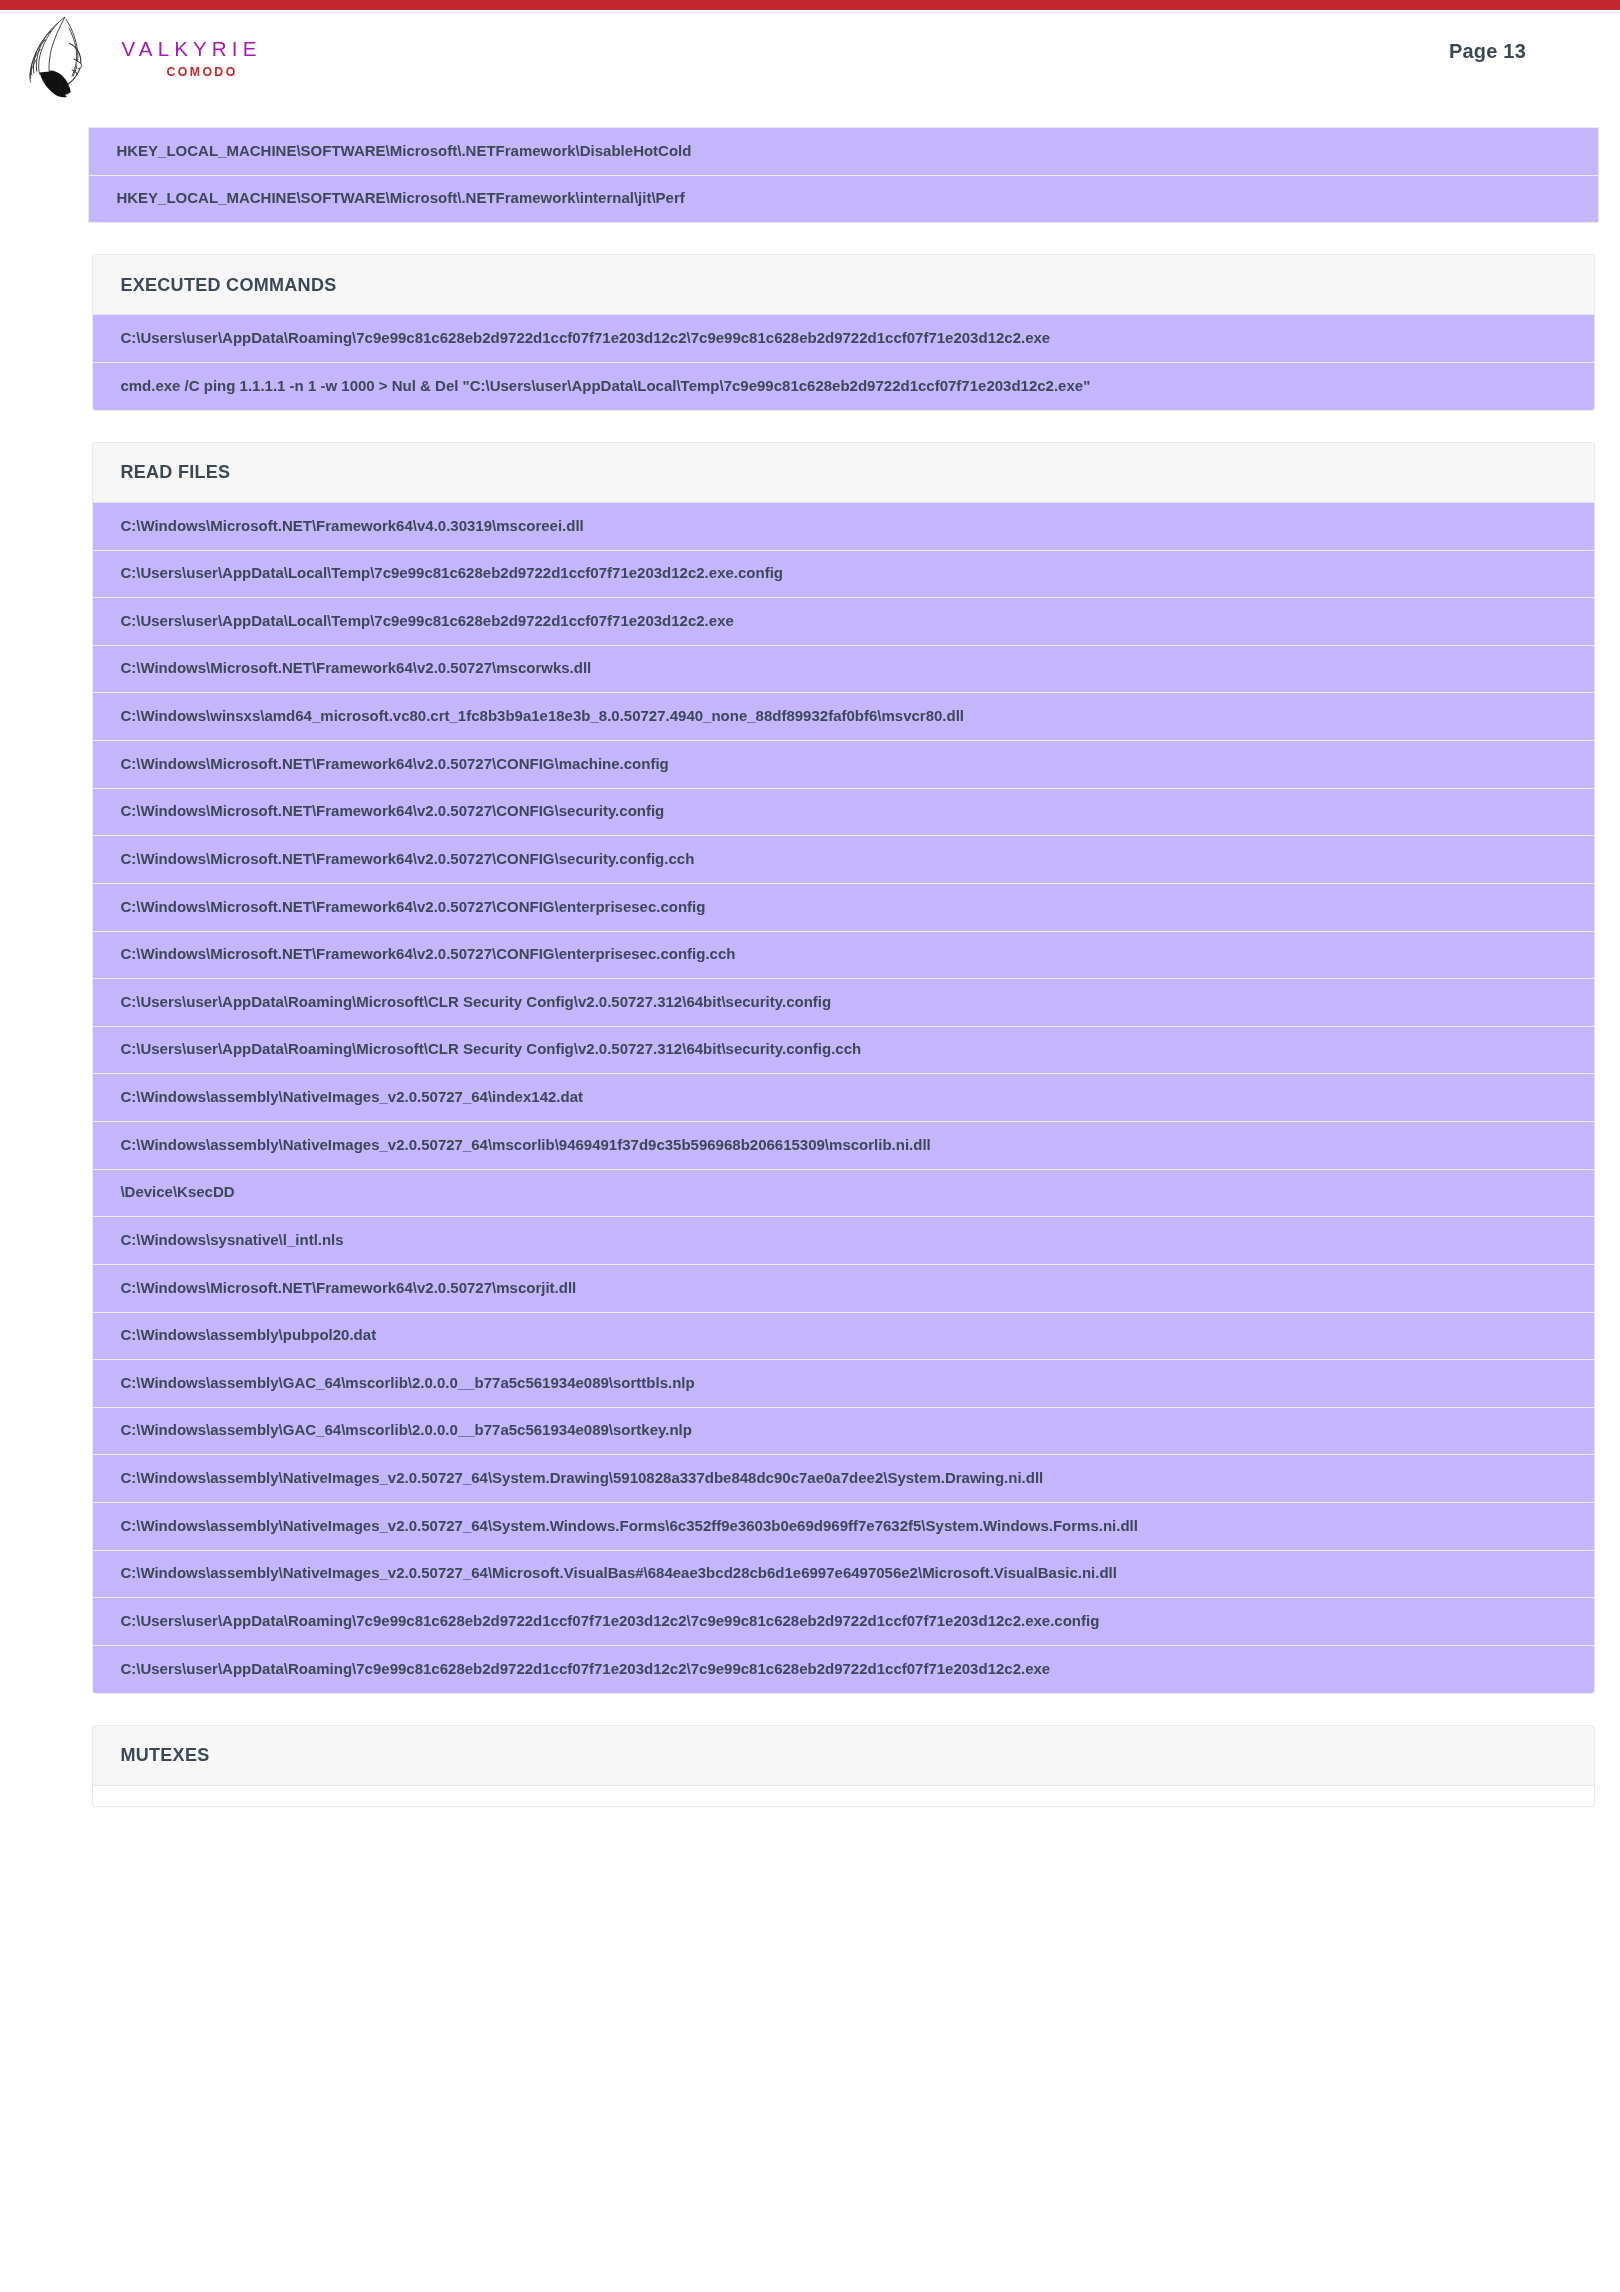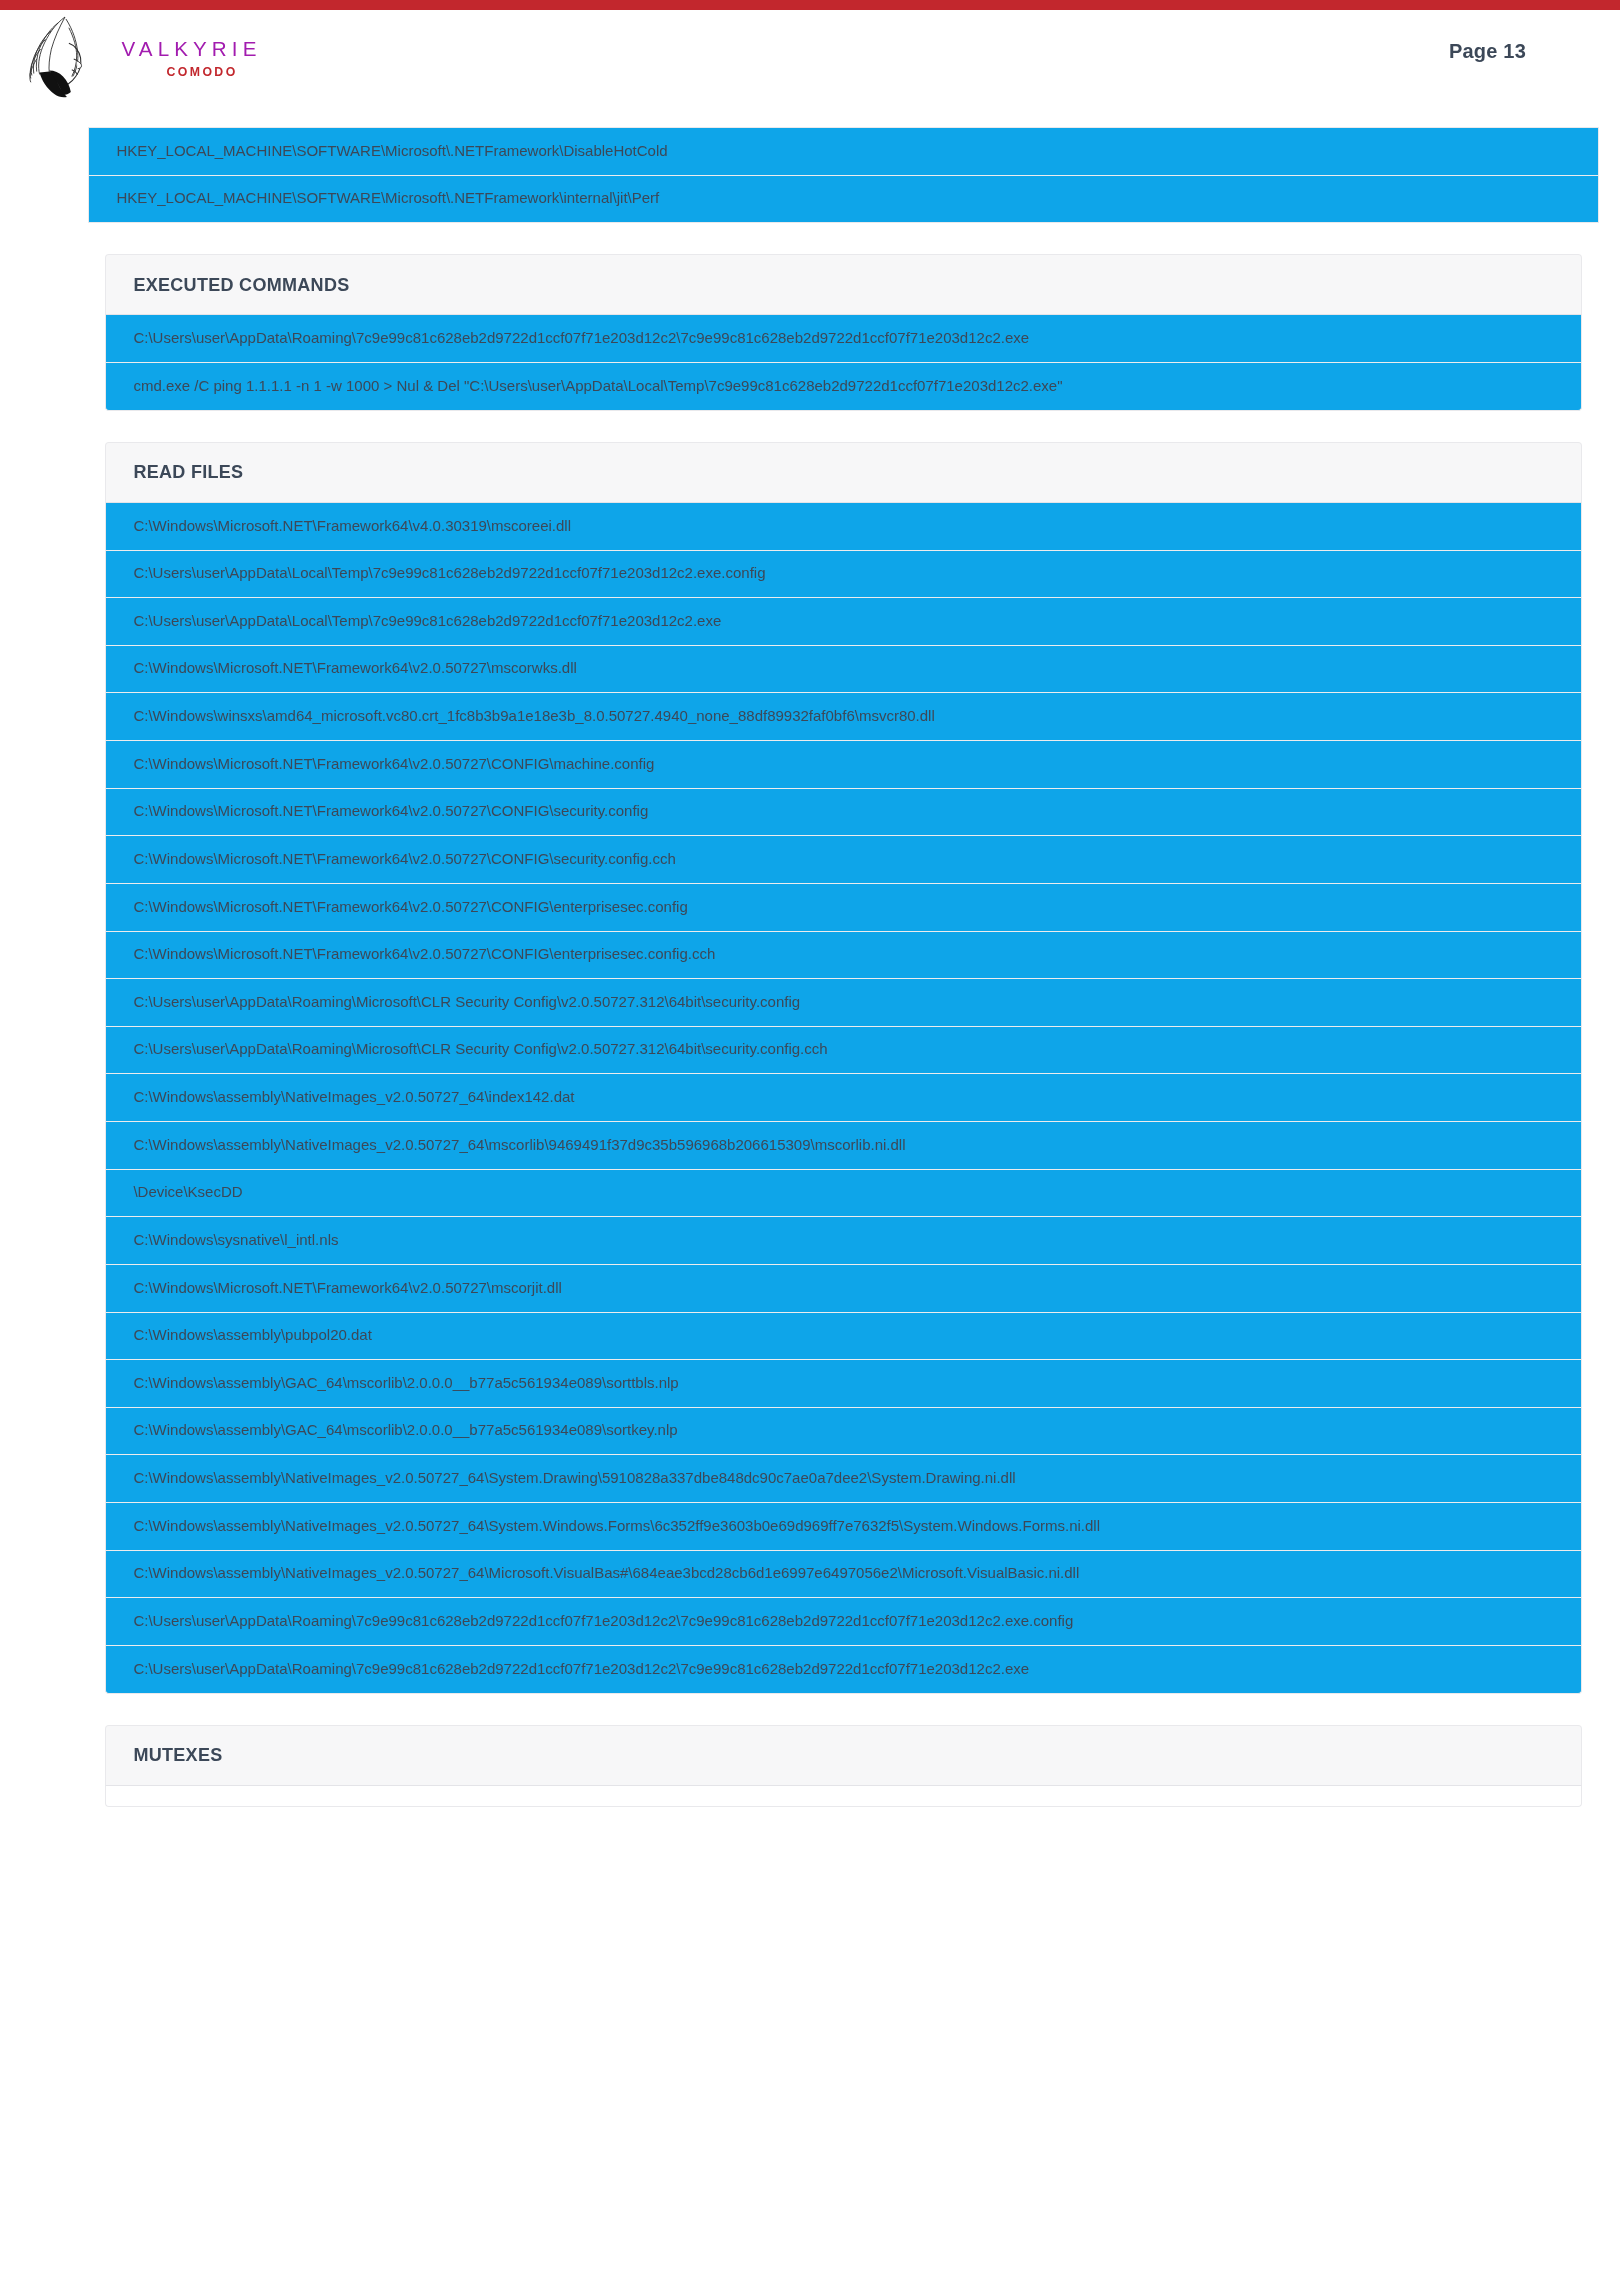--- a/index.html
+++ b/index.html
@@ -85,42 +85,43 @@
 
   
   .content {
     position: absolute;
     left: 88px;
     top: 127px;
     width: 1511px;
   }
 
   .section {
-    margin: 17px;
+    margin: 4px;
   }
 
   .section-title {
     background: #f7f7f8;
     border: 1px solid #e9e9ec;
     border-bottom: 1px solid #e4e4e8;
     padding: 19.6px 27.4px 18.6px 27.4px;
     font-size: 18px;
     font-weight: bold;
     color: #3c4858;
     letter-spacing: 0.3px;
     border-radius: 3.9px 3.9px 0 0;
     margin-top: 31px;
   }
 
   .table {
     border: 1px solid #e9e9ec;
     border-top: none;
     border-radius: 0 0 3.9px 3.9px;
-    background: #0ea5e9;
+    background: #c4b5fd;
     overflow: hidden;
+    font-weight: bold;
   }
   
   .table.continued {
     border-top: 1px solid #e9e9ec;
     border-radius: 0;
   }
 
   .row {
     padding: 12.7px 27.4px 13.7px 27.4px;
     font-size: 15px;

